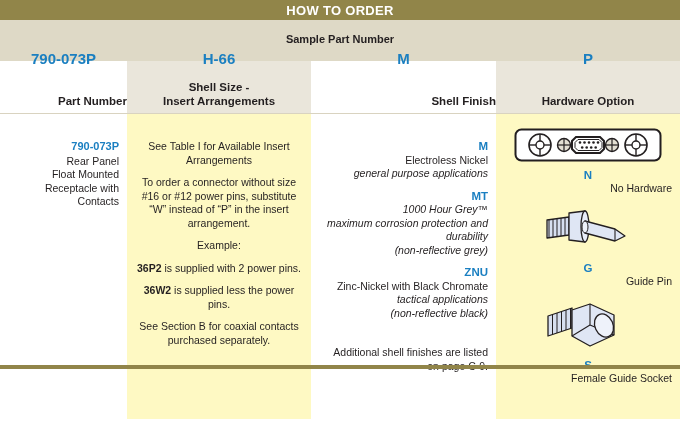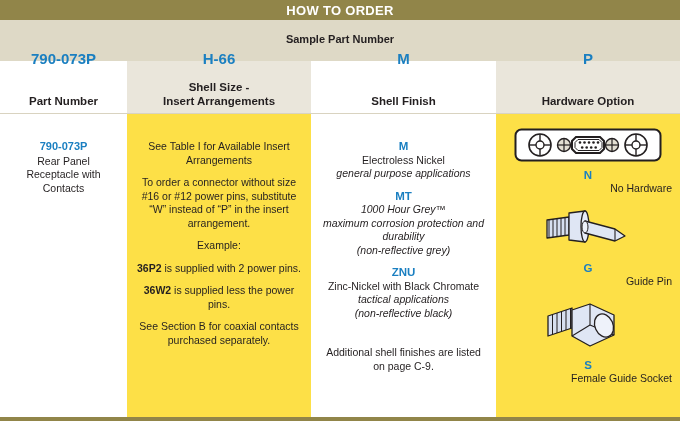--- a/index.html
+++ b/index.html
@@ -3,21 +3,21 @@
 <meta charset="utf-8">
 <style>
   html,body{margin:0;padding:0;}
   body{
     width:680px;height:421px;
     background:#ffffff;
     font-family:"Liberation Sans", sans-serif;
     color:#231f20;
     overflow:hidden;
   }
-  .sheet{position:relative;width:680px;height:421px;box-sizing:border-box;}
+  .sheet{position:relative;width:680px;height:369px;box-sizing:border-box;}
 
   
   .title-bar{
     height:20px;
     background:#918549;
     color:#ffffff;
     font-size:13px;
     font-weight:bold;
     letter-spacing:.3px;
     display:flex;align-items:center;justify-content:center;
@@ -73,22 +73,22 @@
     overflow:hidden;
   }
 
   
   .c1{width:127px;}
   .c2{width:184px;}
   .c3{width:185px;}
   .c4{width:184px;}
 
   
-  .bg-white{background:#ffffff;}
-  .bg-beige{background:#fde047;}
+  .bg-white{background:#ffffff;text-align:right;}
+  .bg-beige{background:#fef9c3;}
   .bg-beige-head{background:#eae6db;}
   .code-blue{color:#1a7fc1;font-weight:bold;font-size:11.5px;}
   .ital{font-style:italic;}
   .bi{font-weight:bold;}
   .sp{height:9px;}
   .sp-lg{height:16px;}
   .sp-xl{height:26px;}
 
   .pn-title{font-weight:bold;color:#1a7fc1;font-size:11px;margin-bottom:1px;}
 
@@ -150,20 +150,21 @@
     </div>
   </div>
   <div class="head-rule"></div>
 
   <div class="body-row">
 
     <div class="body-cell c1 bg-white">
       <div class="sp-lg"></div>
       <div class="pn-title">790-073P</div>
       <div>Rear Panel</div>
+      <div>Float Mounted</div>
       <div>Receptacle with</div>
       <div>Contacts</div>
     </div>
 
     <div class="body-cell c2 bg-beige">
       <div class="sp-lg"></div>
       <div>See Table I for Available Insert Arrangements</div>
       <div class="sp"></div>
       <div>To order a connector without size #16 or #12 power pins, substitute “W” instead of “P” in the insert arrangement.</div>
       <div class="sp"></div>

